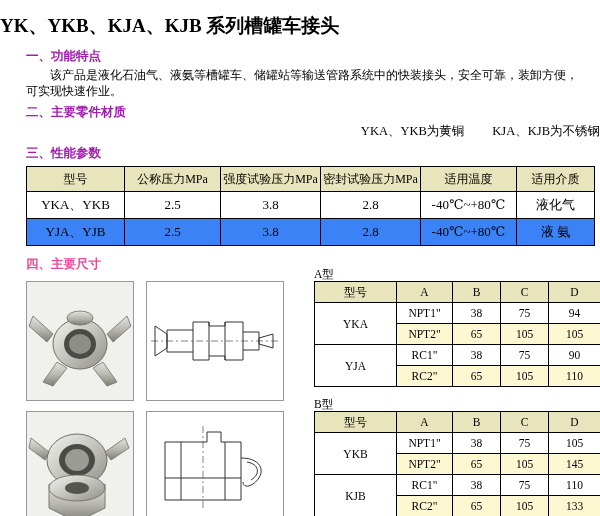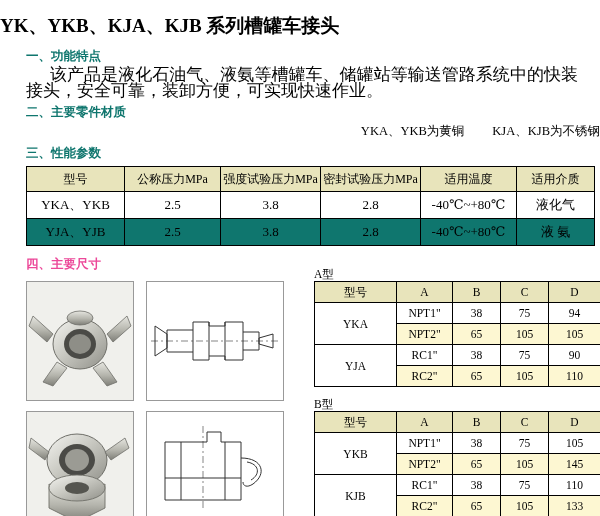--- a/index.html
+++ b/index.html
@@ -23,29 +23,29 @@
   .title {
     text-align: left;
     font-size: 19px;
     font-weight: bold;
     letter-spacing: 0px;
     padding-top: 13px;
     padding-bottom: 4px;
     font-family: "Liberation Serif", "DejaVu Serif", serif;
   }
   .section-head {
-    color: #0f766e;
+    color: #a21caf;
     font-weight: bold;
     font-size: 12.5px;
     margin-left: 26px;
     margin-top: 5px;
     margin-bottom: 2px;
   }
   .para {
-    font-size: 17px;
+    font-size: 12px;
     line-height: 16px;
     margin-left: 26px;
     margin-right: 22px;
     text-indent: 24px;
     text-align: justify;
   }
   .mat-line {
     font-size: 12.5px;
     margin-left: 26px;
     margin-top: 2px;
@@ -73,21 +73,21 @@
   }
   table.spec tr.hdr td {
     background: #e8e4bb;
     font-size: 12px;
     height: 24px;
   }
   table.spec tr.r1 td {
     background: #ffffff;
   }
   table.spec tr.r2 td {
-    background: #0f766e;
+    background: #3b82f6;
   }
 
   
   .blocks {
     position: relative;
     margin-top: 8px;
   }
   .row {
     position: relative;
     margin-left: 26px;

